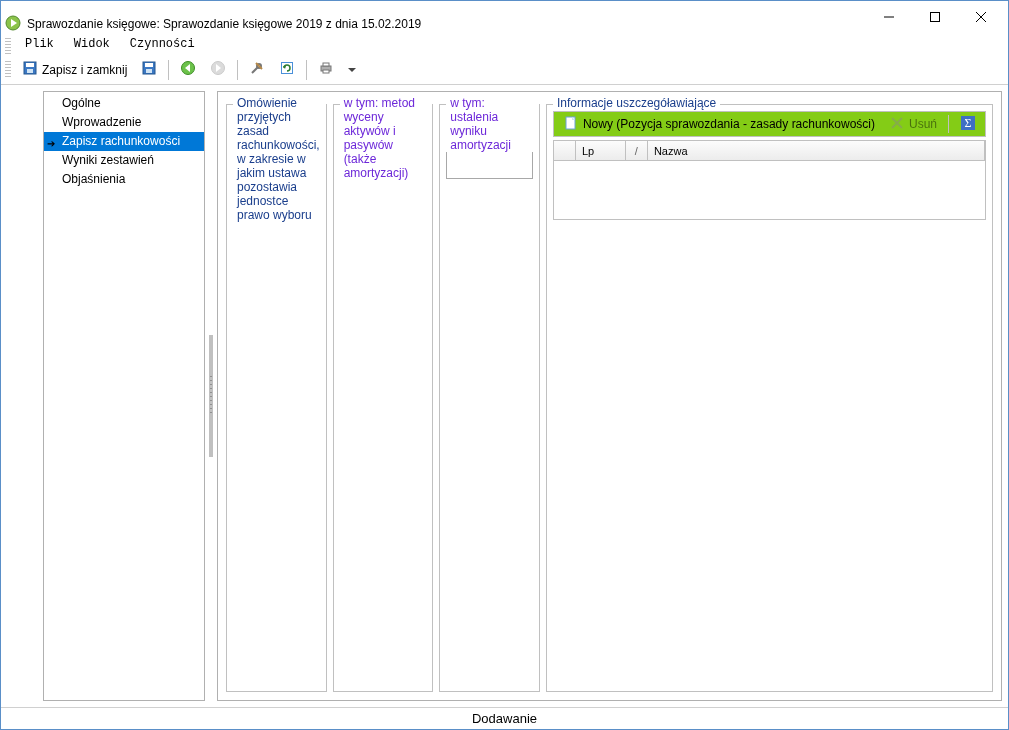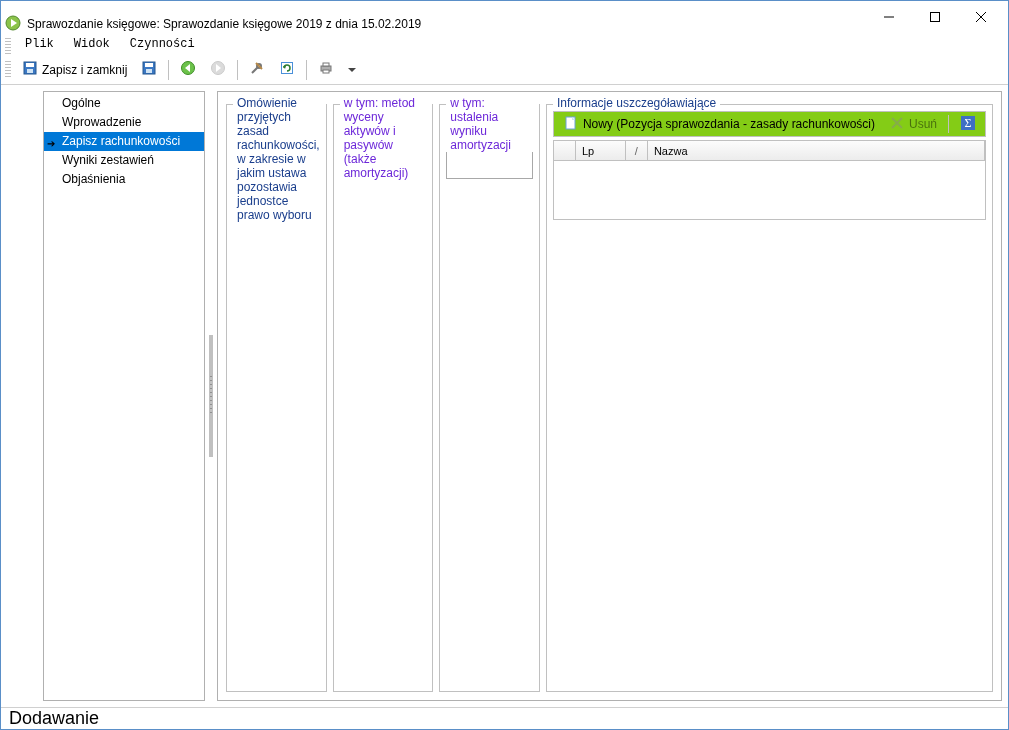--- a/index.html
+++ b/index.html
@@ -200,23 +200,23 @@
 .grid-body {
   flex: 1;
   background: #fff;
 }
 
 .statusbar {
   height: 22px;
   border-top: 1px solid #d0d0d0;
   display: flex;
   align-items: center;
-  justify-content: flex-start;
+  justify-content: center;
   padding: 0 8px;
-  font-size: 18px;
+  font-size: 13px;
 }
 
 .icon { display: inline-block; }
 </style>
 </head>
 <body>
 
 <div class="titlebar">
   <span class="app-icon">
     <svg width="16" height="16" viewBox="0 0 16 16">

